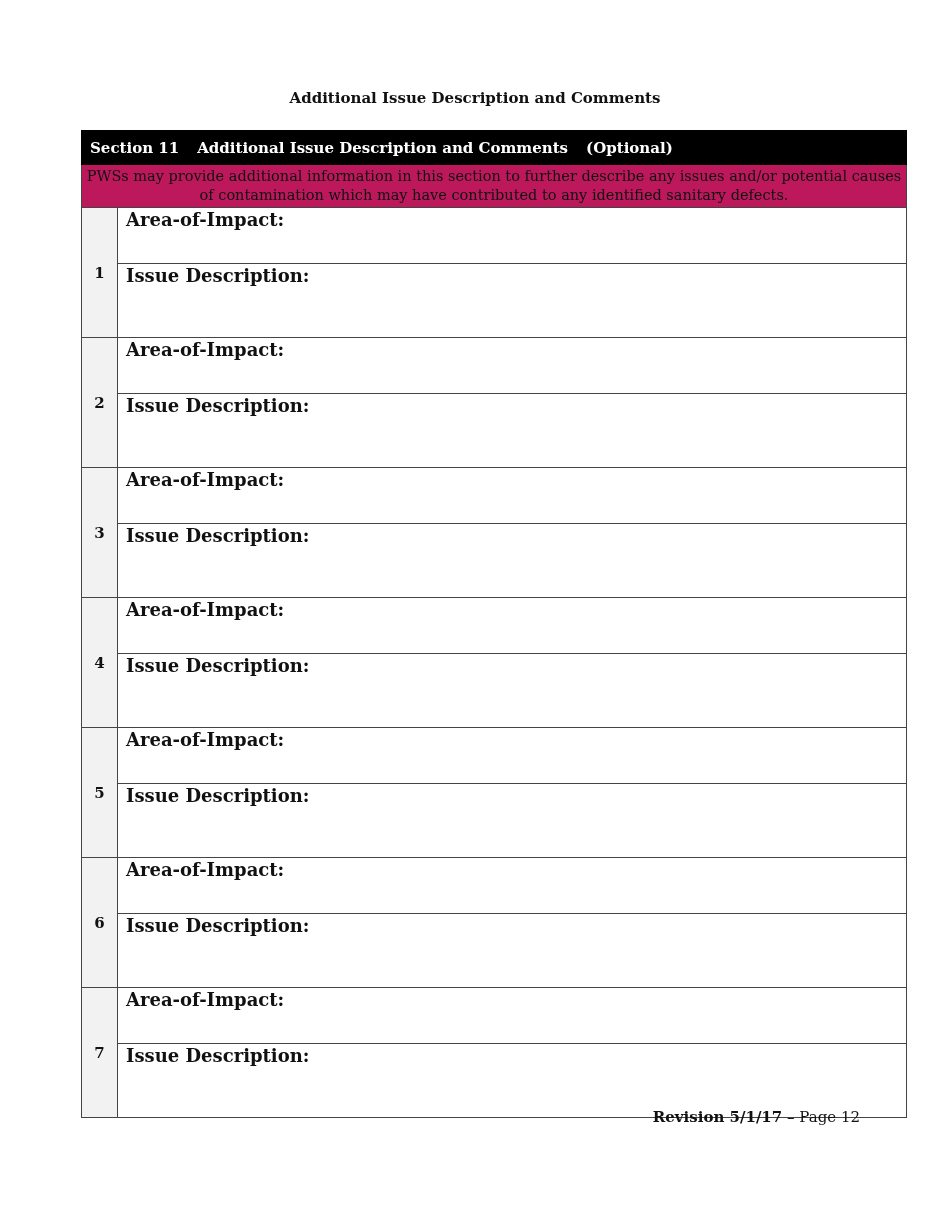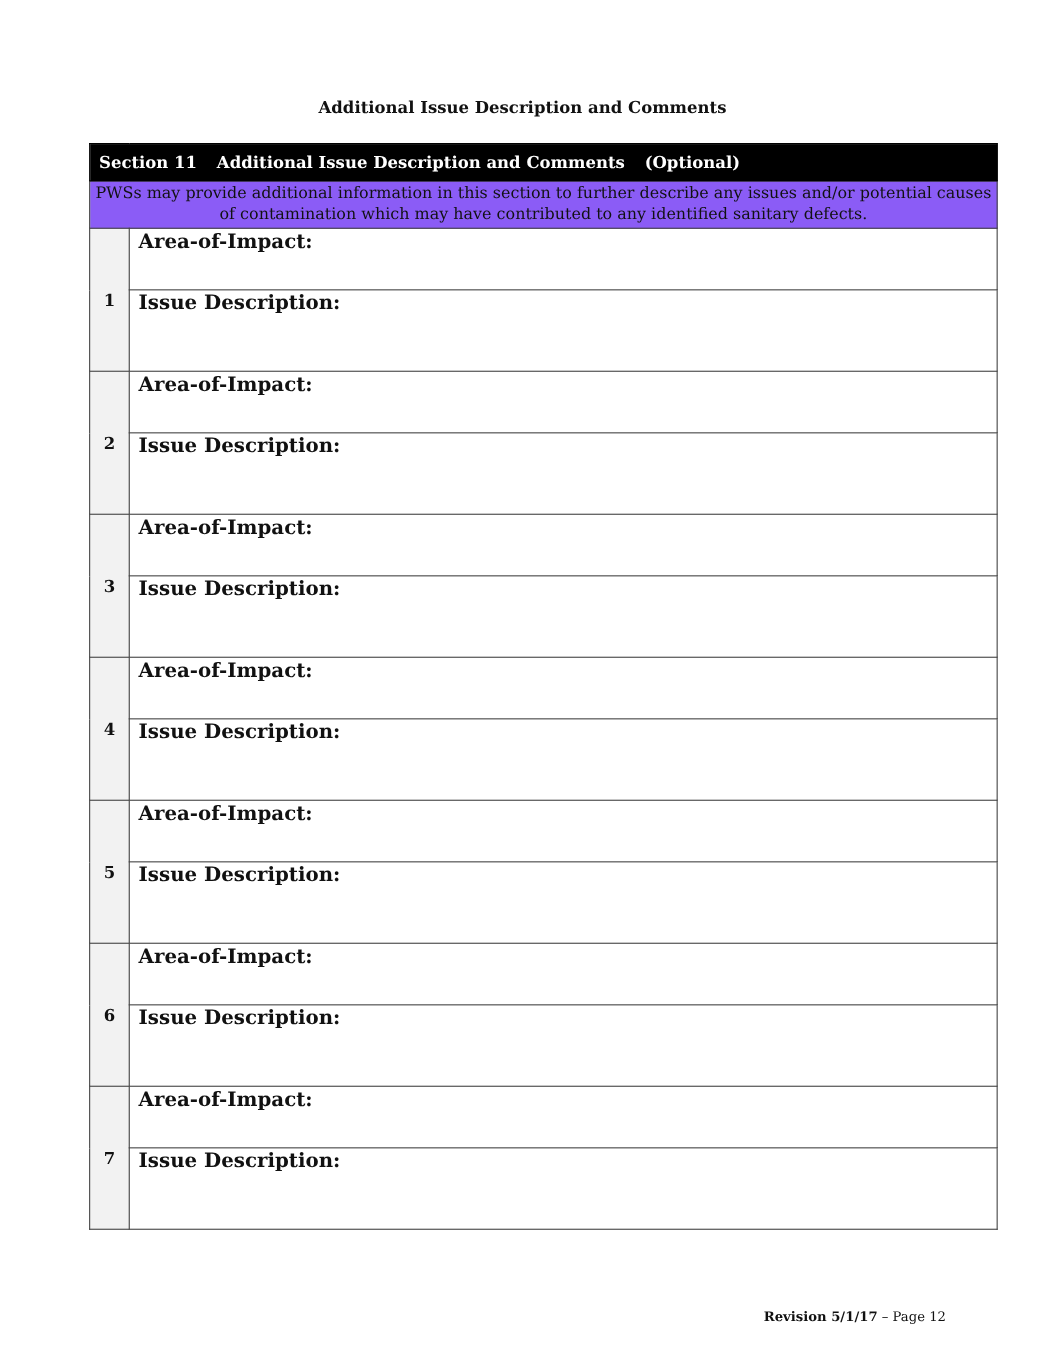--- a/index.html
+++ b/index.html
@@ -2,26 +2,26 @@
 <html><head>
 <meta charset="utf-8">
 <style>
   html, body { margin:0; padding:0; background:#ffffff; }
   body { width:950px; height:1230px; position:relative; font-family:"DejaVu Serif", serif; color:#111; }
   .page-title { position:absolute; top:89px; left:0; width:950px; text-align:center; font-size:15px; font-weight:bold; }
   .form-table { position:absolute; left:81px; top:118px; width:826px; border-collapse:collapse;margin-top:12px; }
   .form-table td { border:1px solid #444; padding:0; vertical-align:top; }
   .section-header td { background:#000; color:#fff; font-weight:bold; font-size:15px; height:33px; vertical-align:middle; padding-left:8px; border-color:#000; }
   .section-header .gap { display:inline-block; width:18px; }
-  .intro td { background:#8b5cf6; text-align:center; font-size:14.5px; line-height:19px; height:42px; vertical-align:middle; padding:0 4px; }
+  .intro td { background:#be185d; text-align:center; font-size:14.5px; line-height:19px; height:42px; vertical-align:middle; padding:0 4px; }
   .num-cell { width:35px; background:#f2f2f2; text-align:center; vertical-align:middle !important; font-weight:bold; font-size:15px; }
   .area-cell { height:55px; }
   .issue-cell { height:73px; }
   .field-label { display:block; font-weight:bold; font-size:18px; padding:1px 0 0 8px; }
-  .footer { position:absolute; top:1190px; right:90px; font-size:12px; }
+  .footer { position:absolute; top:1108px; right:90px; font-size:15px; }
   .footer b { font-weight:bold; }
 </style>
 </head>
 <body>
 
 <div class="page-title">Additional Issue Description and Comments</div>
 
 <table class="form-table">
   <tbody>
       <tr class="section-header">

